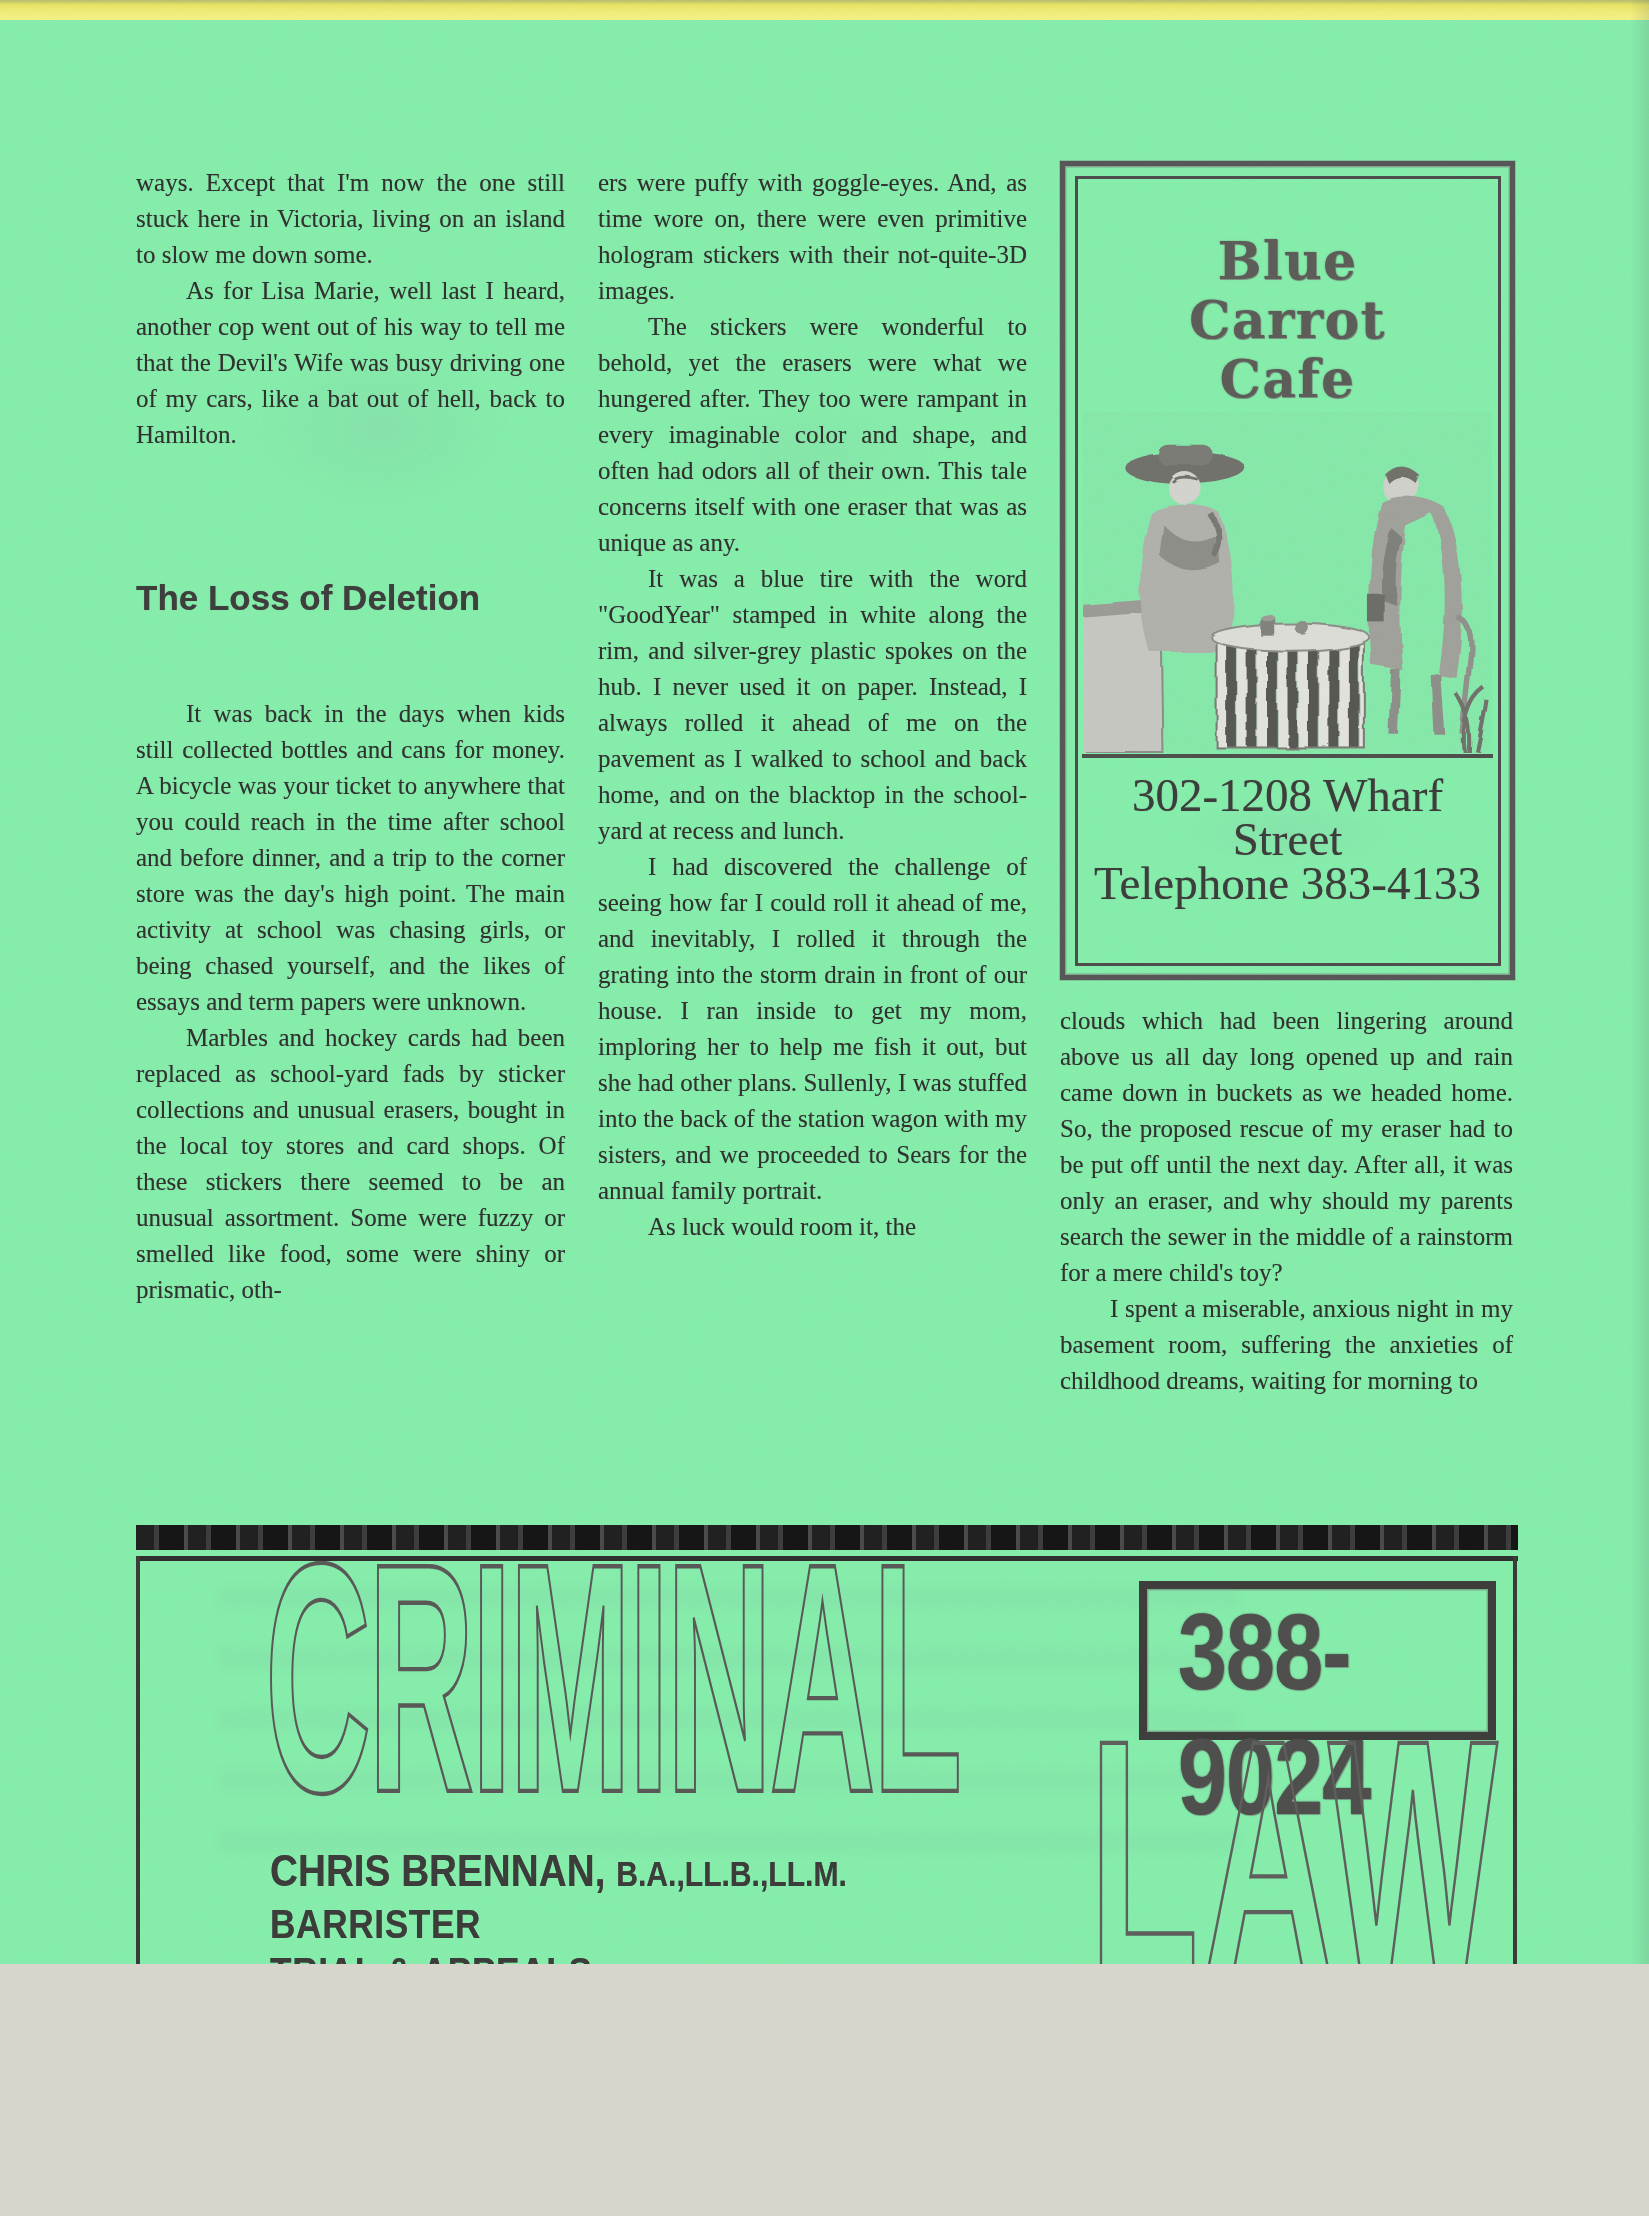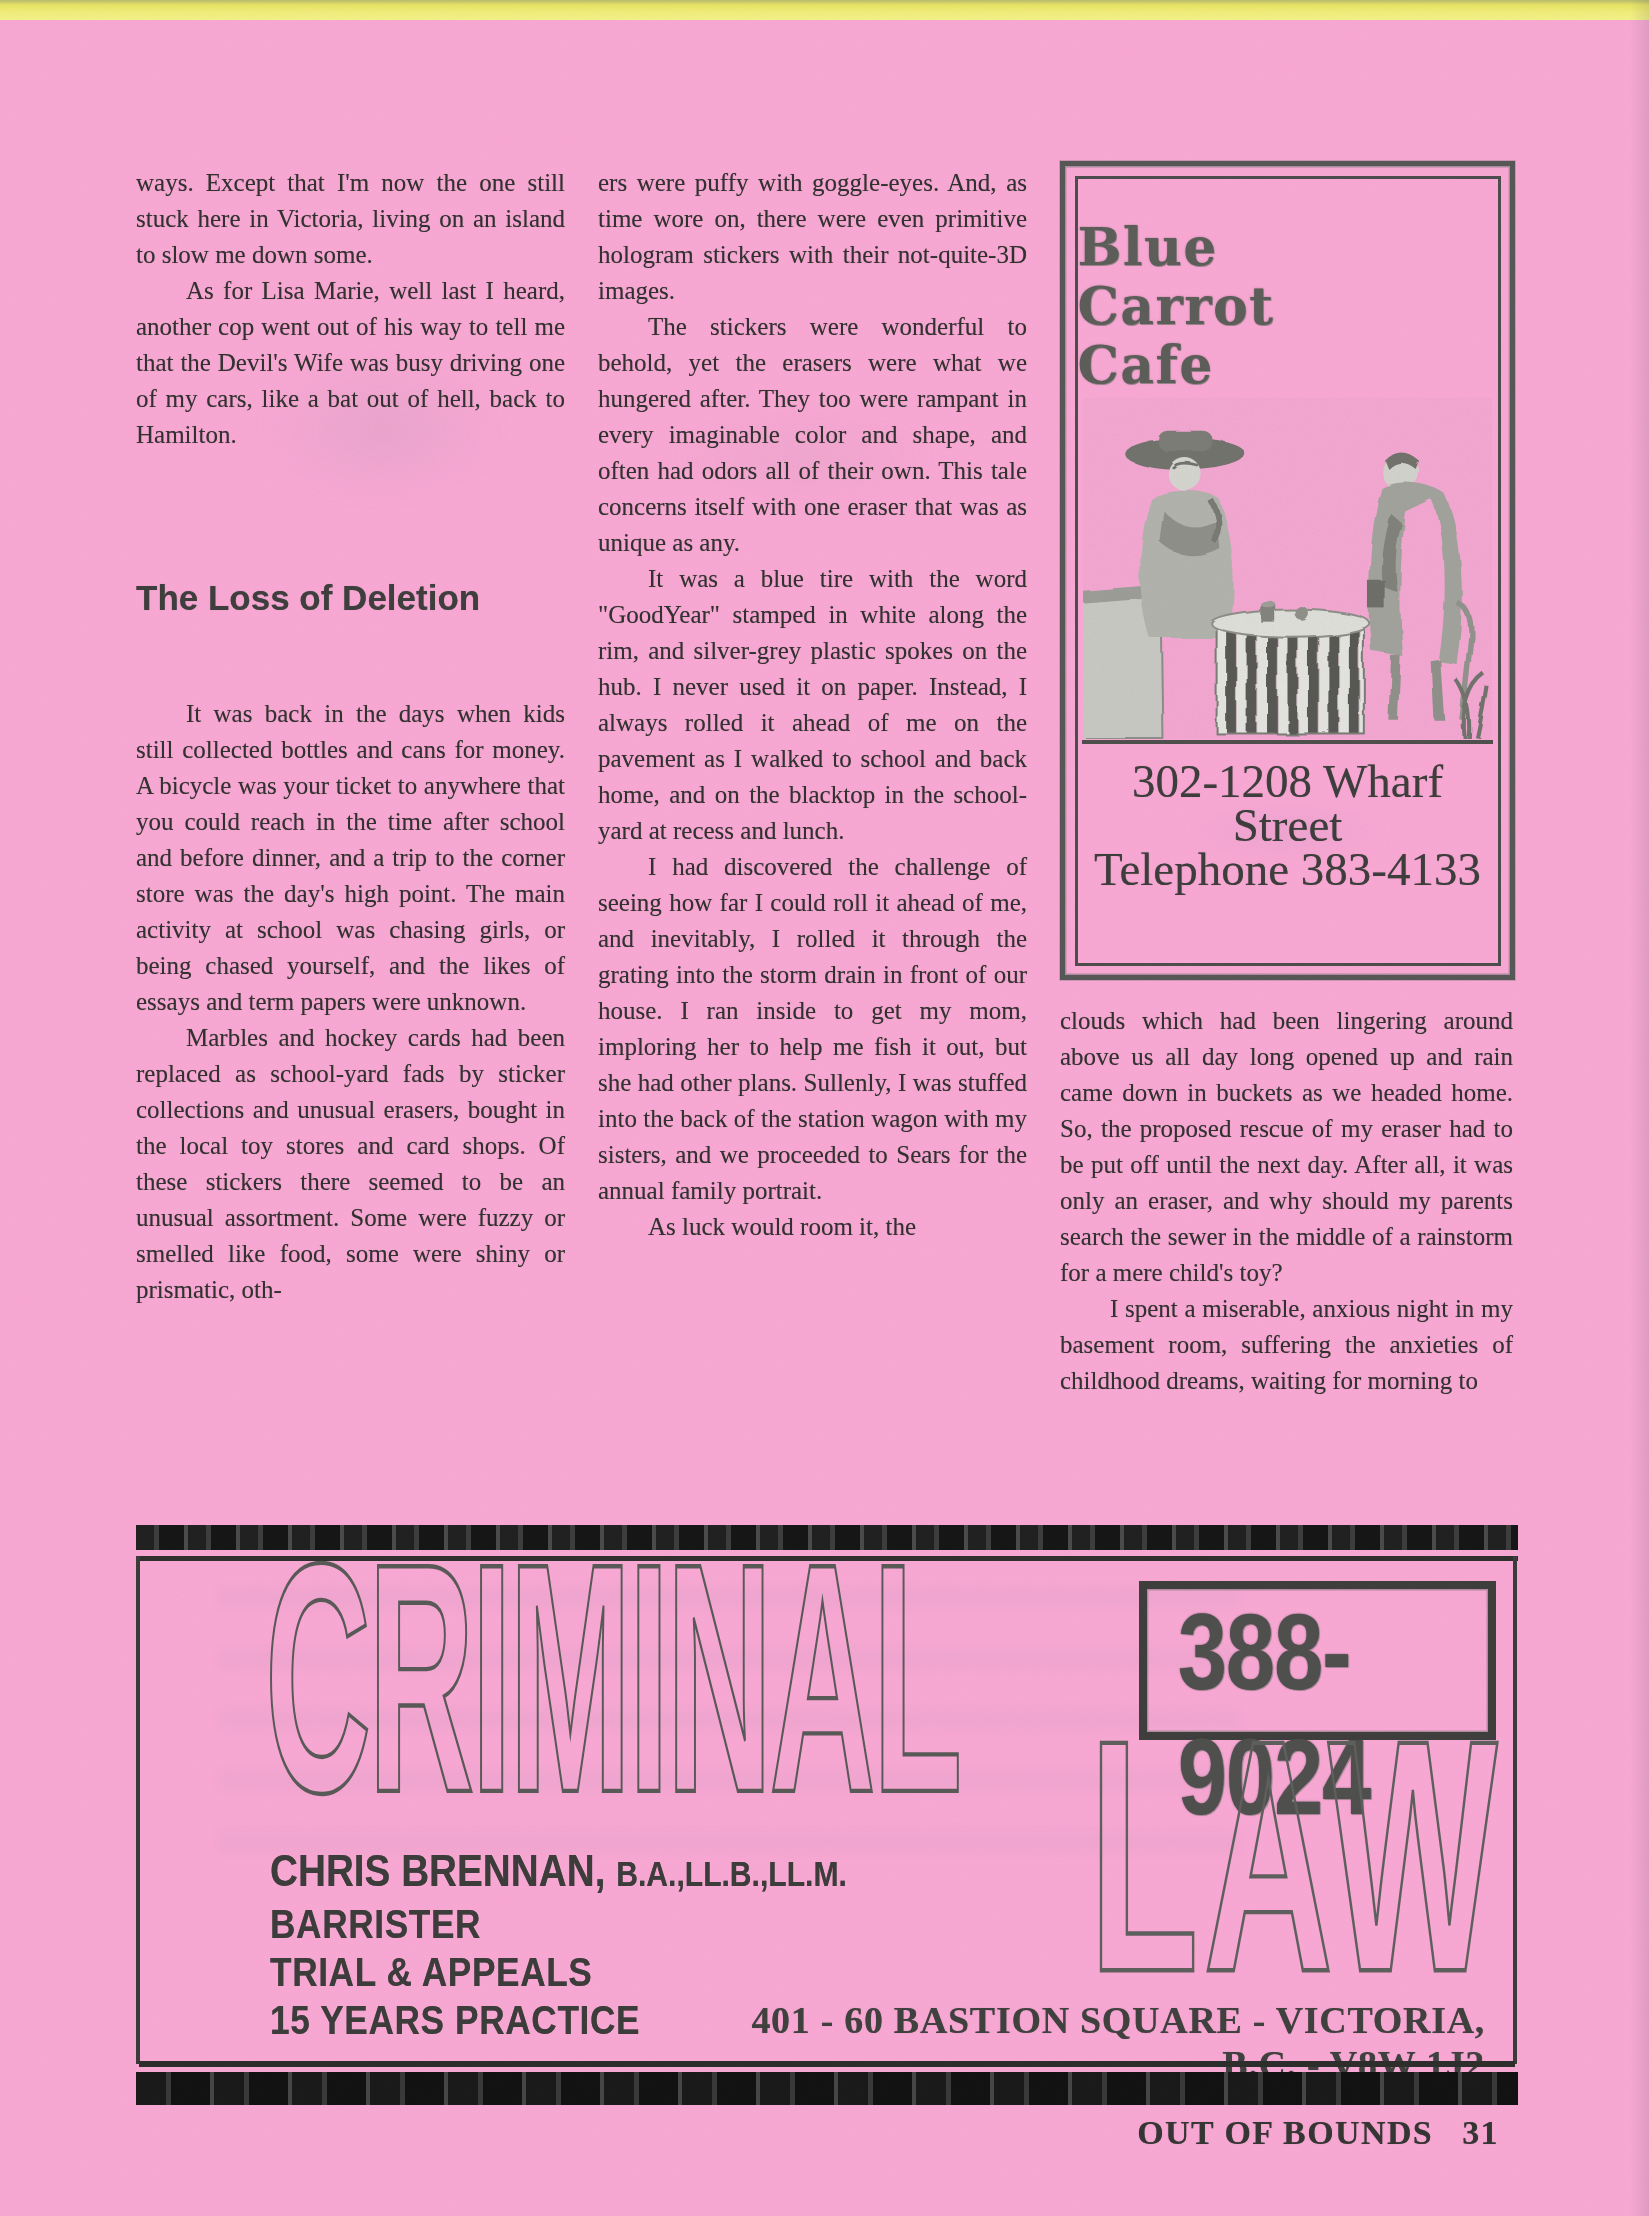--- a/index.html
+++ b/index.html
@@ -1,16 +1,16 @@
 <!DOCTYPE html>
 <html style="font-size:11px"><head>
 <meta charset="utf-8">
 <style>
   html,body{margin:0;padding:0;background:#d8d5cc;}
-  #page{position:relative;width:1650px;height:2216px;background:#f9a8d4;overflow:hidden;
+  #page{position:relative;width:1650px;height:1964px;background:#86efac;overflow:hidden;
         font-family:"Liberation Serif",serif;color:#2f2f2f;}
   
   .yellow-strip{position:absolute;left:0;top:0;width:100%;height:20.4px;
       background:linear-gradient(to bottom,#b8bc6e 0%,#e9e565 25%,#f2ee7b 60%,#f5f286 100%);}
   .right-edge-shadow{position:absolute;right:0;top:0;width:20.4px;height:100%;
       background:linear-gradient(to left,rgba(90,90,90,.16),rgba(90,90,90,0));}
   
   .ghost{position:absolute;pointer-events:none;filter:blur(4.1px);}
   .ghost-a{left:204px;top:320px;width:354px;height:218px;
       background:radial-gradient(closest-side,rgba(140,150,170,.12),rgba(140,150,170,0) 72%);}
@@ -30,21 +30,21 @@
   .indent{text-indent:50px;}
   .story-heading{margin:125px 0 79px 0;font-family:"Liberation Sans",sans-serif;
       font-weight:700;font-size:35px;line-height:39px;color:#3d3d3c;
       text-shadow:0 0 0.7px rgba(60,60,60,.5);text-align:left;}
   .story-heading span{display:block;}
   
   .cafe-ad{position:absolute;left:1060px;top:161px;width:455px;height:819px;}
   .cafe-frame-outer{position:absolute;inset:0;border:5.5px solid #565656;
       box-shadow:inset 0 0 0 1.4px rgba(120,120,120,.6),0 0 0 0.7px rgba(120,120,120,.5);}
   .cafe-frame-inner{position:absolute;inset:9.5px;border:3.4px solid #4c4c4c;overflow:hidden;}
-  .cafe-title{margin-top:38px;text-align:left;font-family:"DejaVu Serif",serif;
+  .cafe-title{margin-top:52px;text-align:center;font-family:"DejaVu Serif",serif;
       font-weight:700;font-size:52px;line-height:59px;letter-spacing:1.4px;color:#5c5c58;
       text-shadow:0.7px 0.7px 0 rgba(120,120,115,.7),0 0 2px rgba(100,100,95,.55);}
   .cafe-title span{display:block;}
   .cafe-art{display:block;margin:4.1px auto 0;width:409px;height:341px;}
   .cafe-rule{margin:1.4px 4.1px 0;border-top:4.8px solid #4e4e4c;}
   .cafe-address{margin-top:15px;text-align:center;font-size:47px;line-height:44px;
       color:#3c3c3a;text-shadow:0 0 0.7px rgba(50,50,50,.5);}
   
   .law-ad{position:absolute;left:136px;top:1525px;width:1382px;height:579px;}
   .law-top-bar{position:absolute;left:0;top:0;width:100%;height:24.5px;

